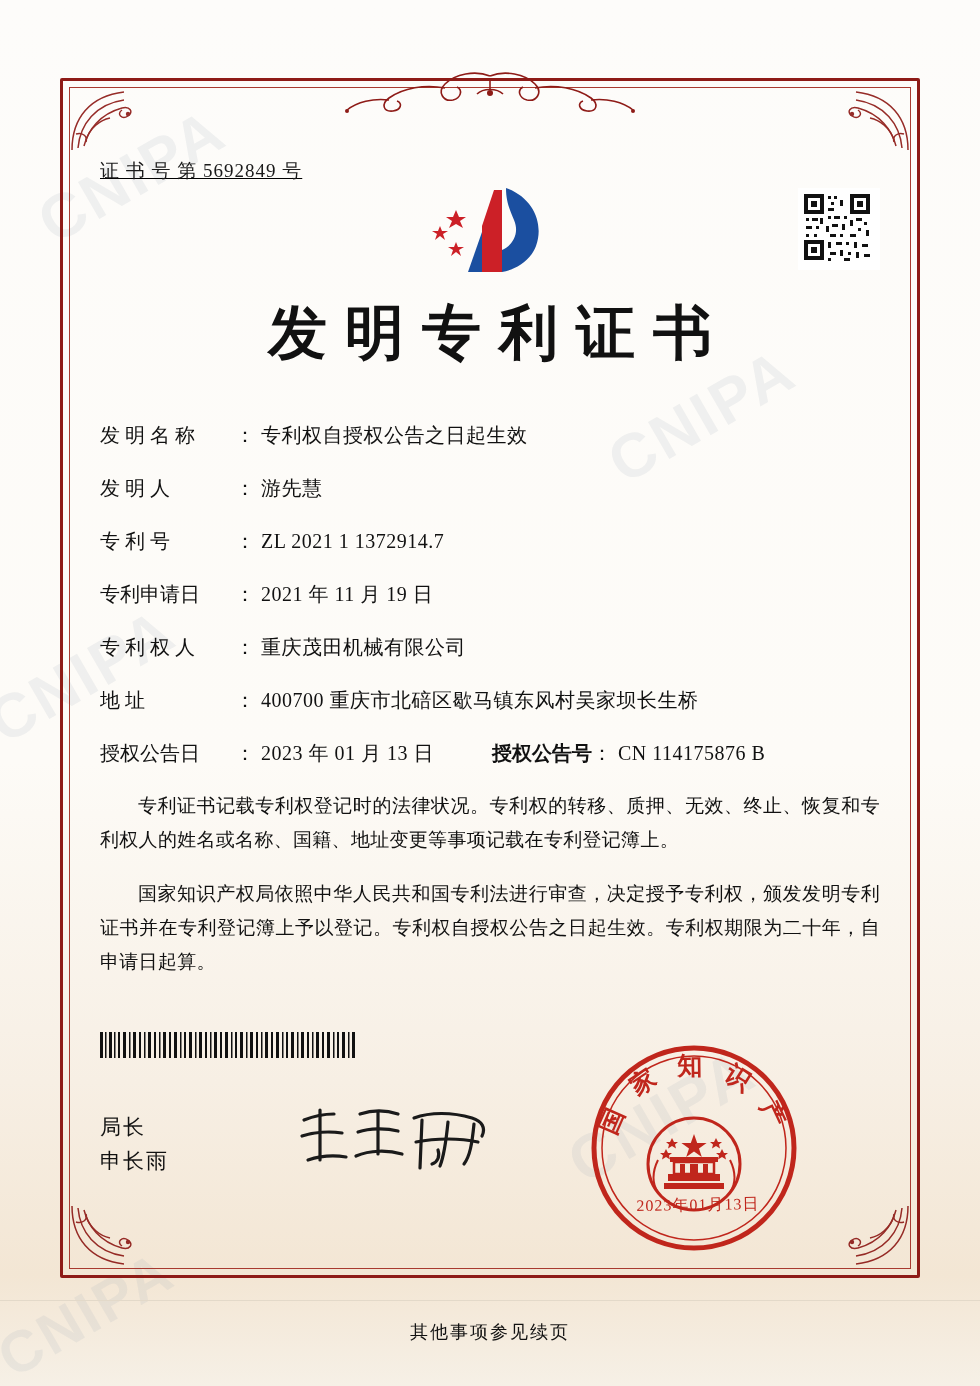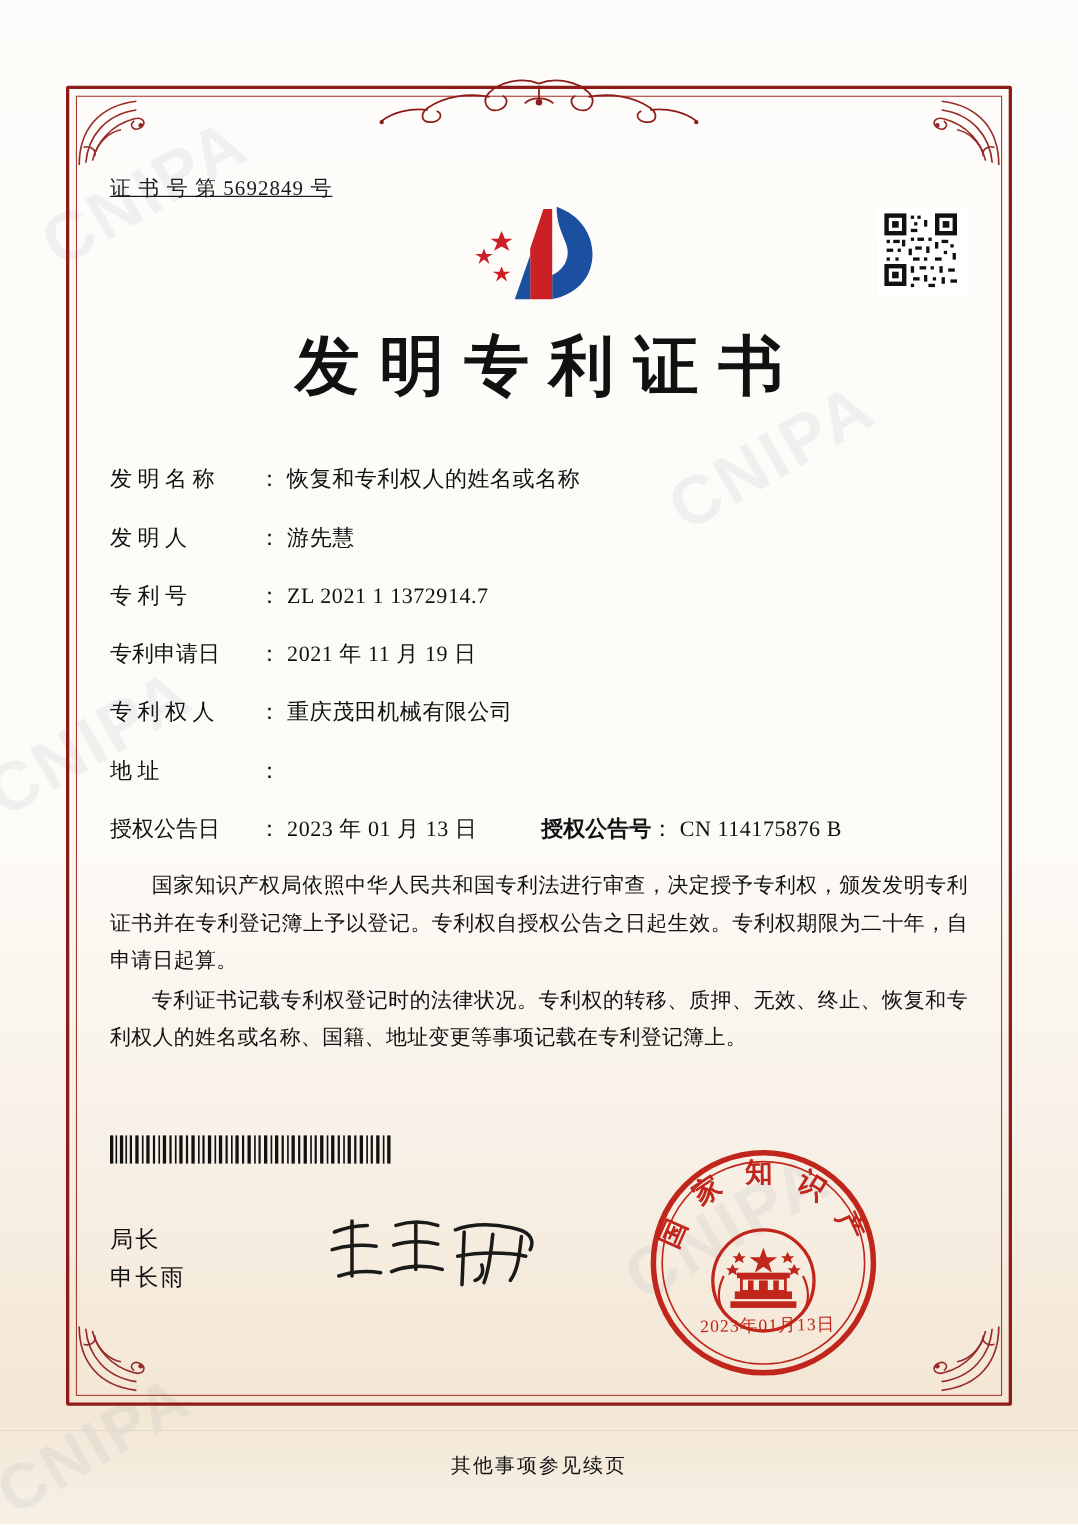--- a/index.html
+++ b/index.html
@@ -370,21 +370,21 @@
         </svg>
       </div>
     </div>
 
     <div class="title">发明专利证书</div>
 
     <div class="fields">
       <div class="field-row">
         <span class="f-label">发 明 名 称</span>
         <span class="f-colon">：</span>
-        <span class="f-value">恢复和专利权人的姓名或名称</span>
+        <span class="f-value">专利权自授权公告之日起生效</span>
       </div>
       <div class="field-row">
         <span class="f-label">发 明 人</span>
         <span class="f-colon">：</span>
         <span class="f-value">游先慧</span>
       </div>
       <div class="field-row">
         <span class="f-label">专 利 号</span>
         <span class="f-colon">：</span>
         <span class="f-value">ZL 2021 1 1372914.7</span>
@@ -395,34 +395,35 @@
         <span class="f-value">2021 年 11 月 19 日</span>
       </div>
       <div class="field-row">
         <span class="f-label">专 利 权 人</span>
         <span class="f-colon">：</span>
         <span class="f-value">重庆茂田机械有限公司</span>
       </div>
       <div class="field-row">
         <span class="f-label">地 址</span>
         <span class="f-colon">：</span>
+        <span class="f-value">400700 重庆市北碚区歇马镇东风村吴家坝长生桥</span>
       </div>
 
       <div class="row-two">
         <span class="f-label">授权公告日</span>
         <span class="f-colon">：</span>
         <span class="f-value">2023 年 01 月 13 日</span>
         <span class="seg2 lbl2">授权公告号</span>
         <span class="f-colon">：</span>
         <span class="f-value">CN 114175876 B</span>
       </div>
     </div>
 
+    <div class="para p2">专利证书记载专利权登记时的法律状况。专利权的转移、质押、无效、终止、恢复和专利权人的姓名或名称、国籍、地址变更等事项记载在专利登记簿上。</div>
     <div class="para">国家知识产权局依照中华人民共和国专利法进行审查，决定授予专利权，颁发发明专利证书并在专利登记簿上予以登记。专利权自授权公告之日起生效。专利权期限为二十年，自申请日起算。</div>
-    <div class="para p2">专利证书记载专利权登记时的法律状况。专利权的转移、质押、无效、终止、恢复和专利权人的姓名或名称、国籍、地址变更等事项记载在专利登记簿上。</div>
 
   </div>
 
   <svg class="barcode" viewBox="0 0 258 26">
     <g fill="#111">
       <rect x="0" y="0" width="3" height="26"></rect>
         <rect x="5" y="0" width="1.5" height="26"></rect>
       <rect x="9" y="0" width="3" height="26"></rect>
         <rect x="14" y="0" width="1.5" height="26"></rect>
       <rect x="18" y="0" width="2" height="26"></rect>

